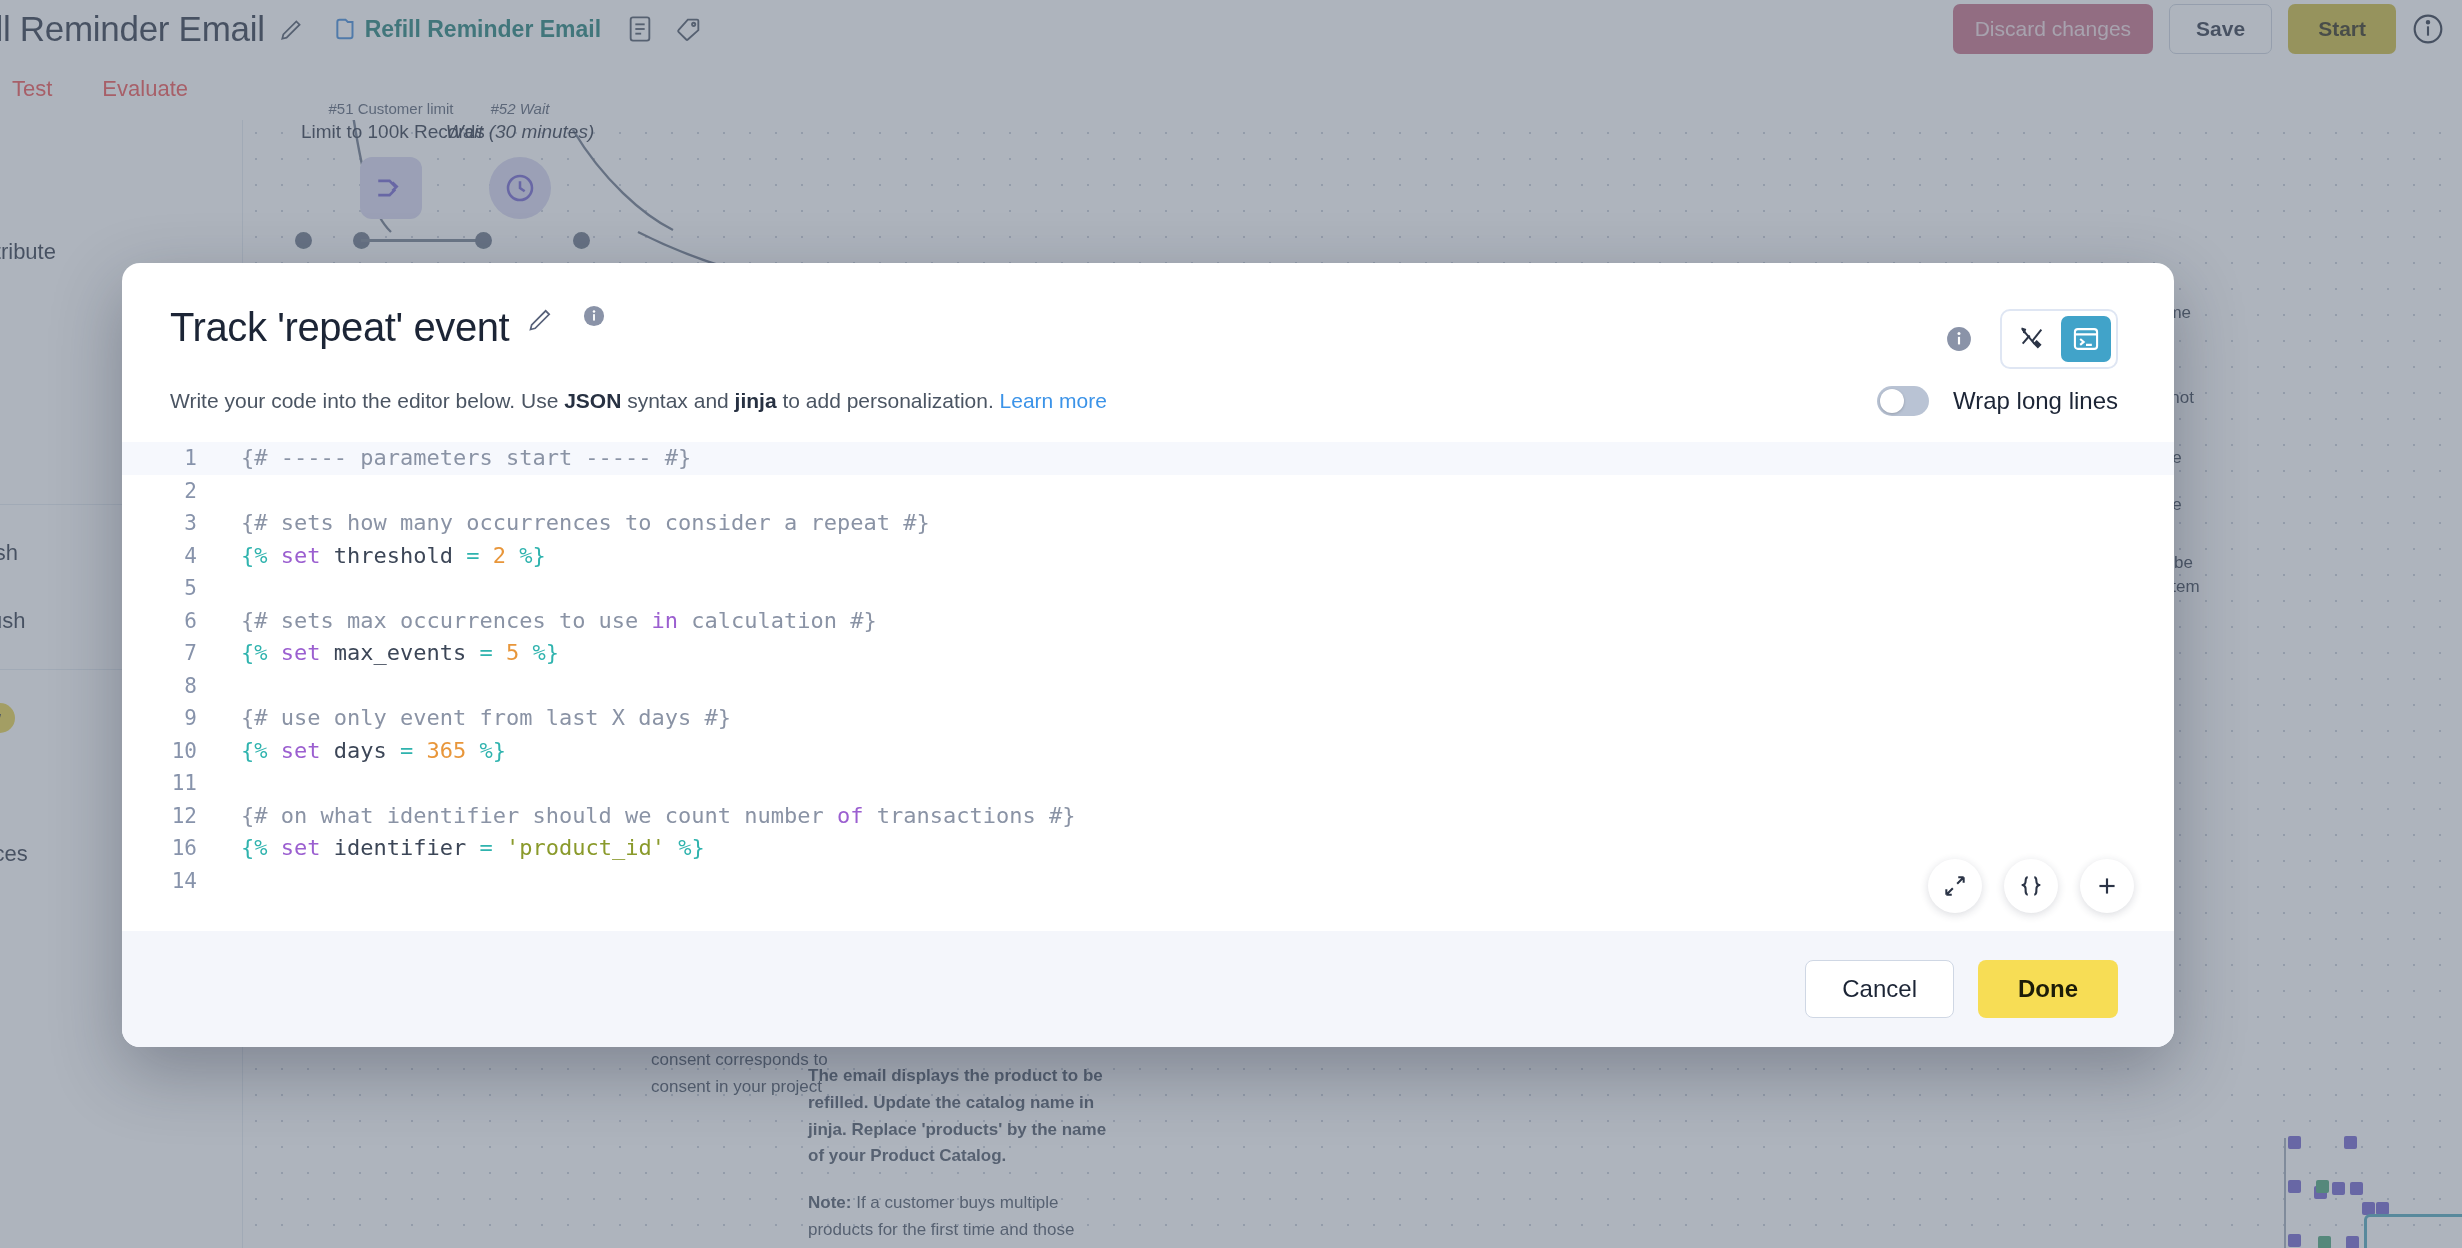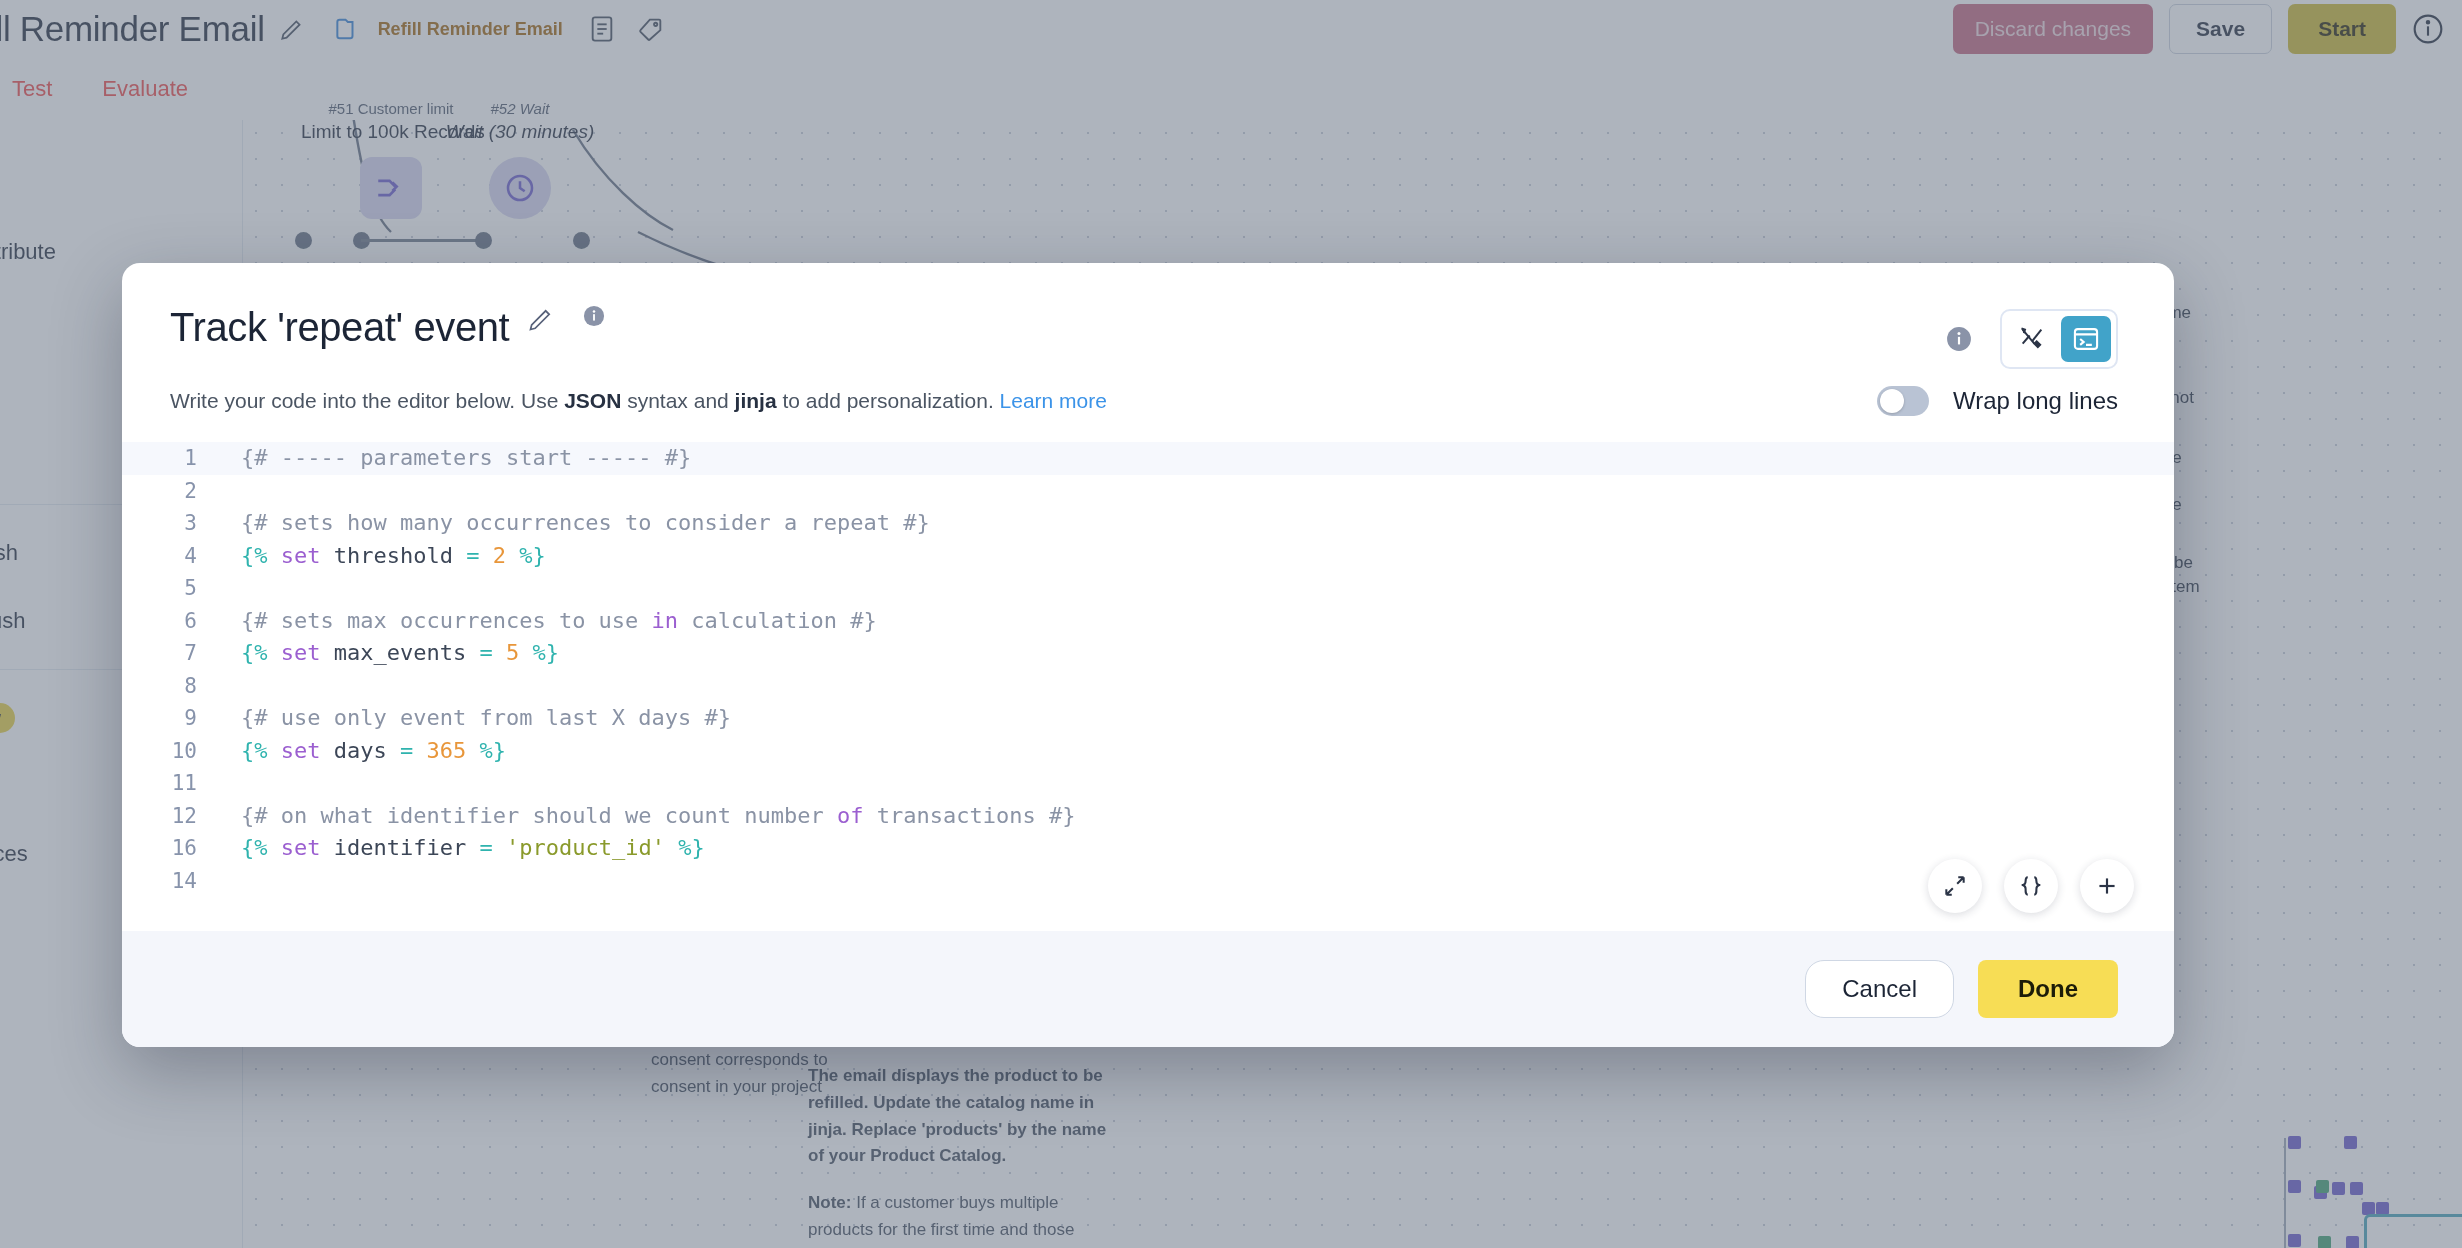--- a/index.html
+++ b/index.html
@@ -40,22 +40,22 @@
     font-weight: 400;
     color: #1b2martin;
     color: #1c2536;
     letter-spacing: -0.3px;
     margin-left: -12px;
     white-space: nowrap;
   }
   .hdr-pencil { margin-left: 14px; display: flex; align-items: center; }
   .hdr-folder { margin-left: 30px; display: flex; align-items: center; }
   .hdr-folder-label {
-    font-size: 18px; font-weight: 700; color: #a16207;
-    margin-left: 15px; white-space: nowrap;
+    font-size: 23px; font-weight: 700; color: #0f766e;
+    margin-left: 2px; white-space: nowrap;
   }
   .hdr-doc { margin-left: 26px; display: flex; align-items: center; }
   .hdr-tag { margin-left: 22px; display: flex; align-items: center; }
 
   .hdr-right {
     position: absolute;
     right: 18px; top: 0; height: 58px;
     display: flex; align-items: center; gap: 16px;
   }
   .btn-discard {
@@ -368,21 +368,21 @@
   .modal-foot {
     height: 116px;
     background: #f4f6fb;
     display: flex; align-items: center; justify-content: flex-end;
     padding-right: 56px;
     gap: 24px;
   }
   .btn-cancel {
     background: #ffffff;
     border: 1.5px solid #cfd7e4;
-    border-radius: 19px;
+    border-radius: 8px;
     font-size: 24px;
     color: #1c2536;
     padding: 14px 36px;
     font-family: "Liberation Sans", sans-serif;
   }
   .btn-done {
     background: #f7dd55;
     border: none;
     border-radius: 8px;
     font-size: 24px;

